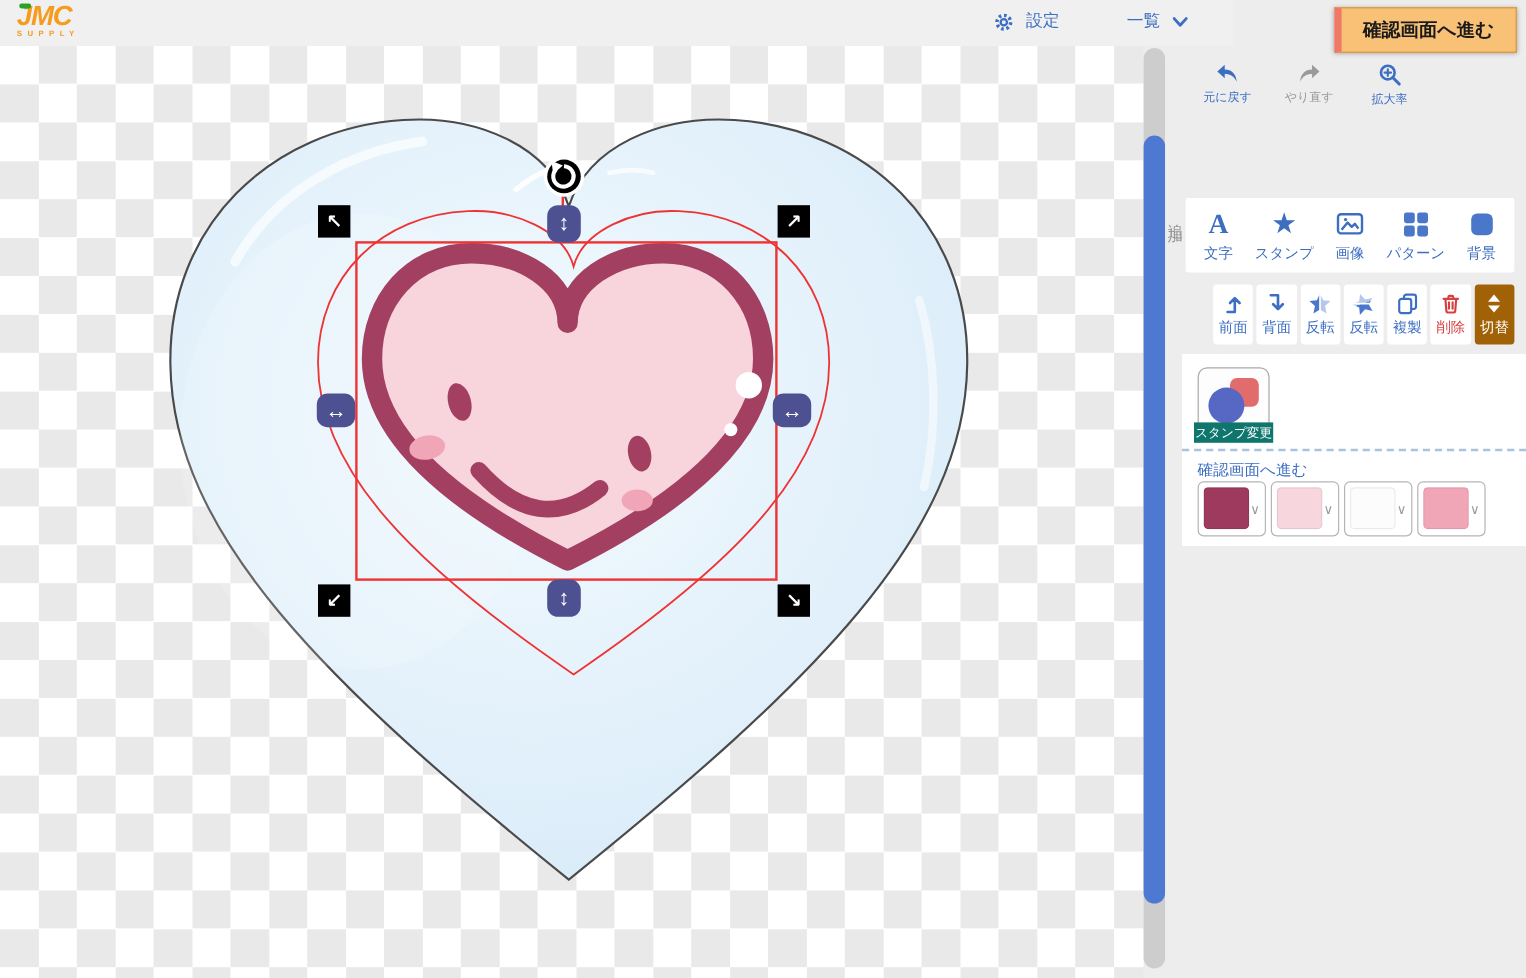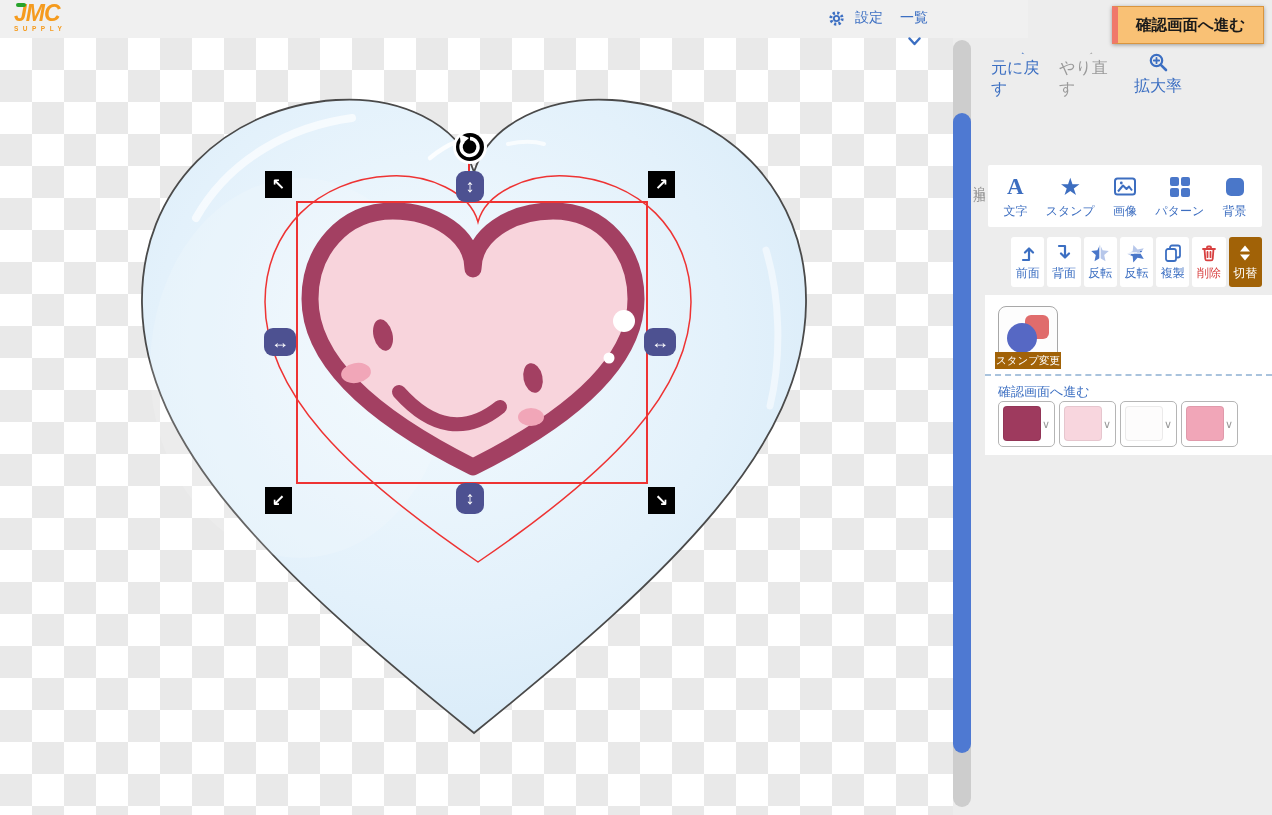--- a/index.html
+++ b/index.html
@@ -7,21 +7,21 @@
     font-family:"Liberation Sans","DejaVu Sans",sans-serif; background:#ededed; }
 
   
   #topbar { position:absolute; left:0; top:0; width:1028px; height:38px; background:#f0f0f0; z-index:30; }
   #logo { position:absolute; left:14px; top:2px; line-height:1; cursor:default; }
   #logo .brand { font-weight:800; font-style:italic; font-size:23px; letter-spacing:-1px; color:#f59b1e; }
   #logo .brand-accent { display:inline-block; width:10px; height:4px; background:#27a32b; border-radius:2px; position:absolute; left:2px; top:1px; }
   #logo .sub { font-size:6.5px; font-weight:bold; letter-spacing:4.5px; color:#f59b1e; margin-top:1px; }
   .tb-item { position:absolute; top:9px; display:flex; align-items:center; gap:10px; color:#3c6fc2; font-size:14px; cursor:pointer; }
   #tb-settings { left:828px; }
-  #tb-list { left:900px;flex-direction:column; }
+  #tb-list { left:939px; }
   #proceed-btn { position:absolute; left:1112px; top:6px; width:152px; height:38px;
      background:#f9c175; border:1px solid #d9953e; border-left:6px solid #f0786a;
      box-shadow:0 1px 4px rgba(0,0,0,.35); font-weight:bold; font-size:15.5px; color:#1a1a1a;
      display:flex; align-items:center; justify-content:center; cursor:pointer; z-index:40; }
 
   
   #canvas { position:absolute; left:0; top:38px; width:953px; height:777px;
     background:
       conic-gradient(#e9e9e9 25%, #ffffff 0 50%, #e9e9e9 0 75%, #ffffff 0);
     background-size:64px 64px; overflow:hidden; }
@@ -40,21 +40,21 @@
   #rot-handle { position:absolute; left:451px; top:90px; z-index:12; cursor:pointer; }
 
   
   #scroll-track { position:absolute; left:953px; top:40px; width:18px; height:767px; background:#cdcdcd; border-radius:9px; }
   #scroll-thumb { position:absolute; left:953px; top:113px; width:18px; height:640px; background:#4e79d2; border-radius:9px; cursor:grab; }
 
   
   #panel { position:absolute; left:971px; top:38px; width:301px; height:777px; background:#ededed; }
   .hist-btn { position:absolute; top:14px; width:64px; height:48px; display:flex; flex-direction:column;
     align-items:center; justify-content:flex-start; gap:3px; cursor:pointer; }
-  .hist-btn .lbl { font-size:16px; }
+  .hist-btn .lbl { font-size:10px; }
   .blue-t { color:#3c6fc2; } .gray-t { color:#9a9a9a; }
   #undo-btn { left:20px; } #redo-btn { left:88px; } #zoomrate-btn { left:155px; }
 
   #template-card { position:absolute; left:17px; top:77px; width:274px; height:40px; background:#fff;
     border-radius:2px; display:flex; align-items:center; justify-content:center; gap:7px;
     color:#3c6fc2; font-size:15px; cursor:pointer; }
 
   #add-label { position:absolute; left:2px; top:138px; width:15px; color:#999; font-size:13px;
     writing-mode:vertical-rl; text-orientation:upright; letter-spacing:3px; }
 
@@ -76,21 +76,21 @@
   .act-btn .a-label { font-size:12px; color:#3c6fc2; }
   .act-btn.red .a-label { color:#d84040; }
   .act-btn.selected { background:#a16207; }
   .act-btn.selected .a-label { color:#fff; }
 
   #stamp-block { position:absolute; left:14px; top:257px; width:287px; height:160px; background:#fff; }
   #stamp-change { position:absolute; left:13px; top:11px; width:60px; height:60px; background:#fdfdfd;
     border:1.5px solid #a8a8a8; border-radius:8px; cursor:pointer; }
   #stamp-change .sq { position:absolute; left:26px; top:8px; width:24px; height:24px; background:#e06c6c; border-radius:6px; }
   #stamp-change .ci { position:absolute; left:8px; top:16px; width:30px; height:30px; background:#5668c4; border-radius:50%; }
-  #stamp-change-label { position:absolute; left:10px; top:57px; width:66px; height:17px; background:#a16207;
+  #stamp-change-label { position:absolute; left:10px; top:57px; width:66px; height:17px; background:#0f766e;
     color:#fff; font-size:10.5px; display:flex; align-items:center; justify-content:center; z-index:2;text-align:right; }
   #stamp-divider { position:absolute; left:0; top:79px; width:287px; border-top:2px dashed #a9c3dd; }
   #swatch-title { position:absolute; left:13px; top:88px; font-size:13px; color:#3c6fc2; }
   .swatch-box { position:absolute; top:106px; width:57px; height:46px; background:#fff;
     border:1.5px solid #b5b5b5; border-radius:5px; cursor:pointer; }
   .swatch-box .sw { position:absolute; left:4px; top:4px; width:38px; height:35px; border-radius:4px; border:1px solid rgba(0,0,0,.07); }
   .swatch-box .chev { position:absolute; right:4px; top:16px; color:#999; font-size:11px; }
 </style>
 </head>
 <body>

